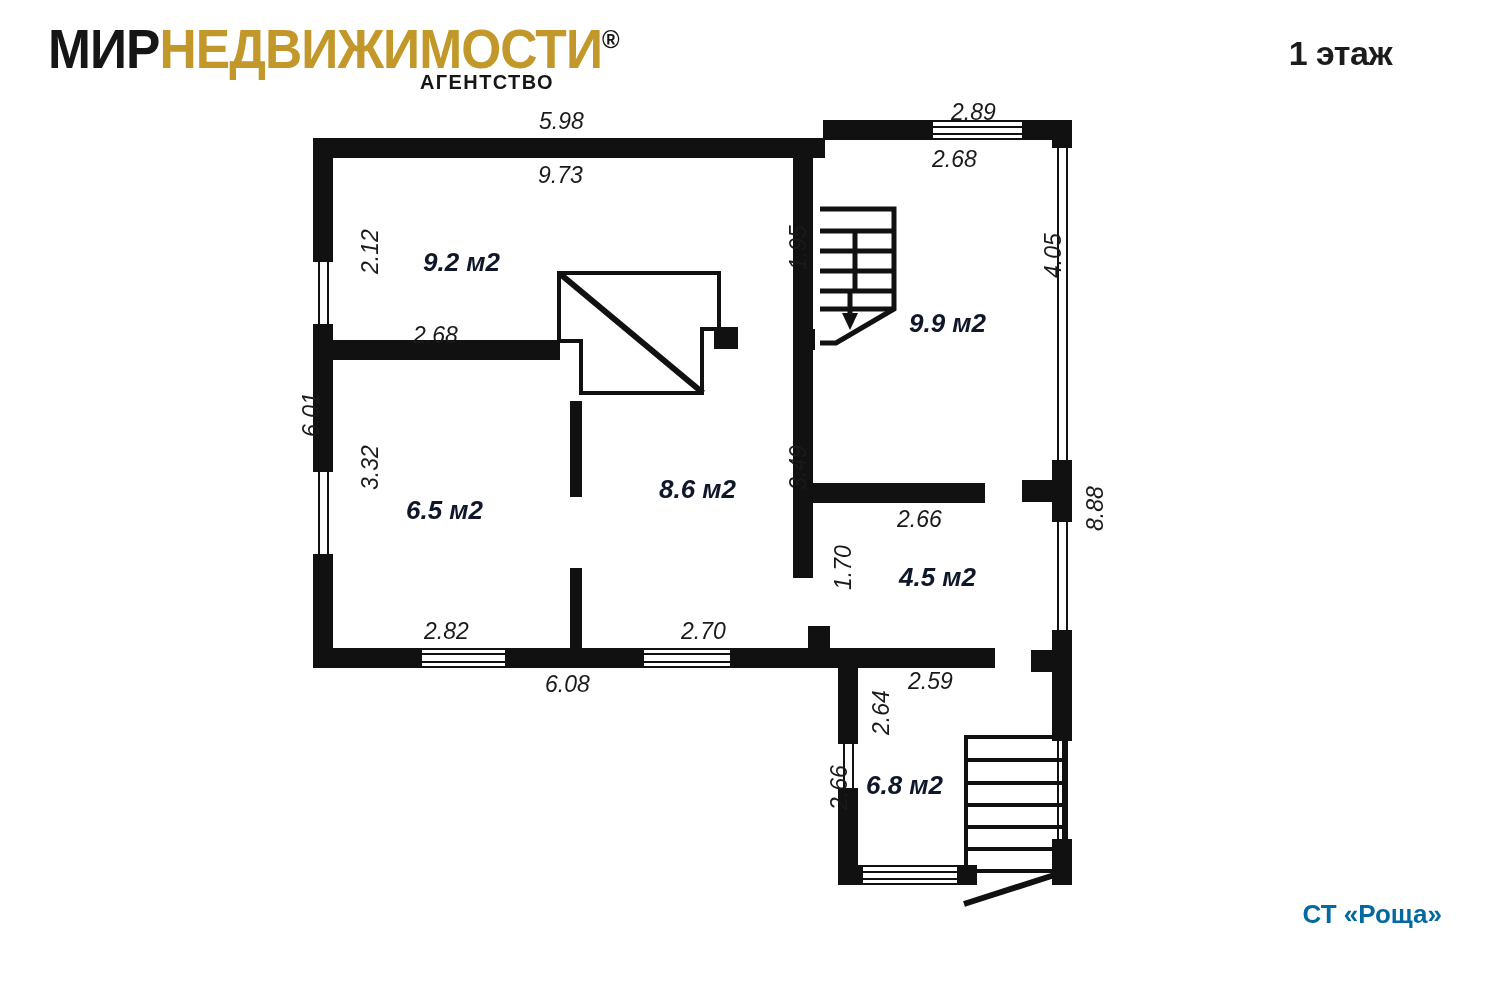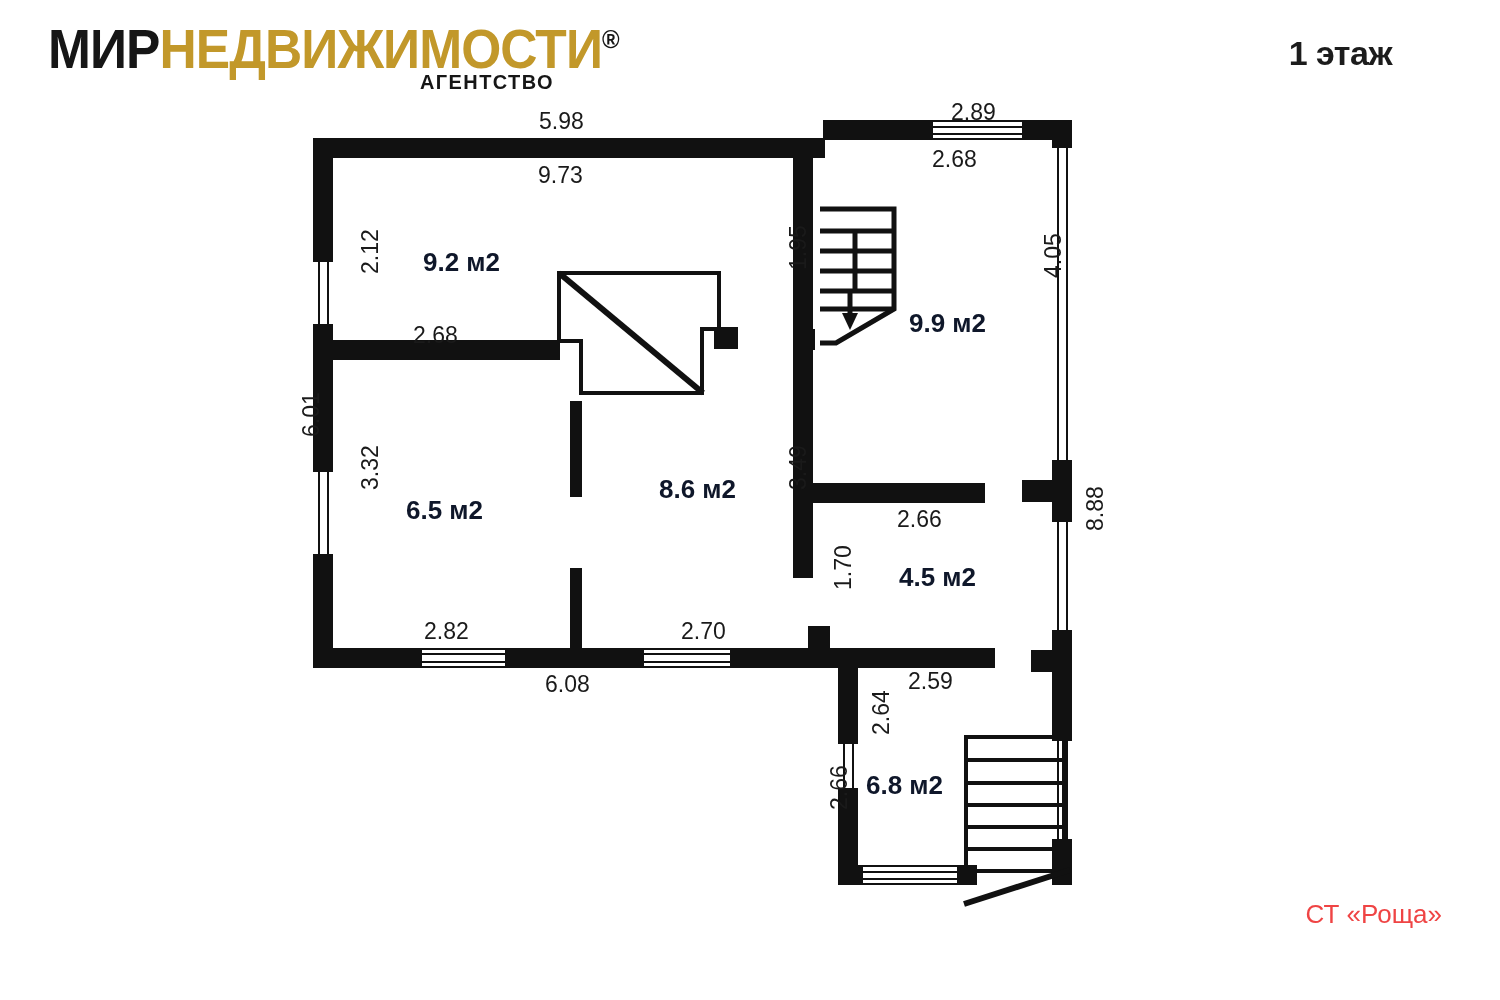--- a/index.html
+++ b/index.html
@@ -66,31 +66,33 @@
   }
 
   
   #footer {
     position: absolute;
     right: 58px;
     top: 898px;
     text-align: right;
     font-size: 26px;
     line-height: 32px;
-    color: #ef4444;
+    color: #0369a1;
+    font-weight: bold;
   }
   #footer div { white-space: nowrap; }
 
   
   #plan {
     position: absolute;
     left: 0;
     top: 0;
     width: 1500px;
     height: 1000px;
+    font-style: italic;
   }
 
   .wall {
     position: absolute;
     background: #111111;
   }
   .thinline {
     position: absolute;
     background: #111111;
   }

